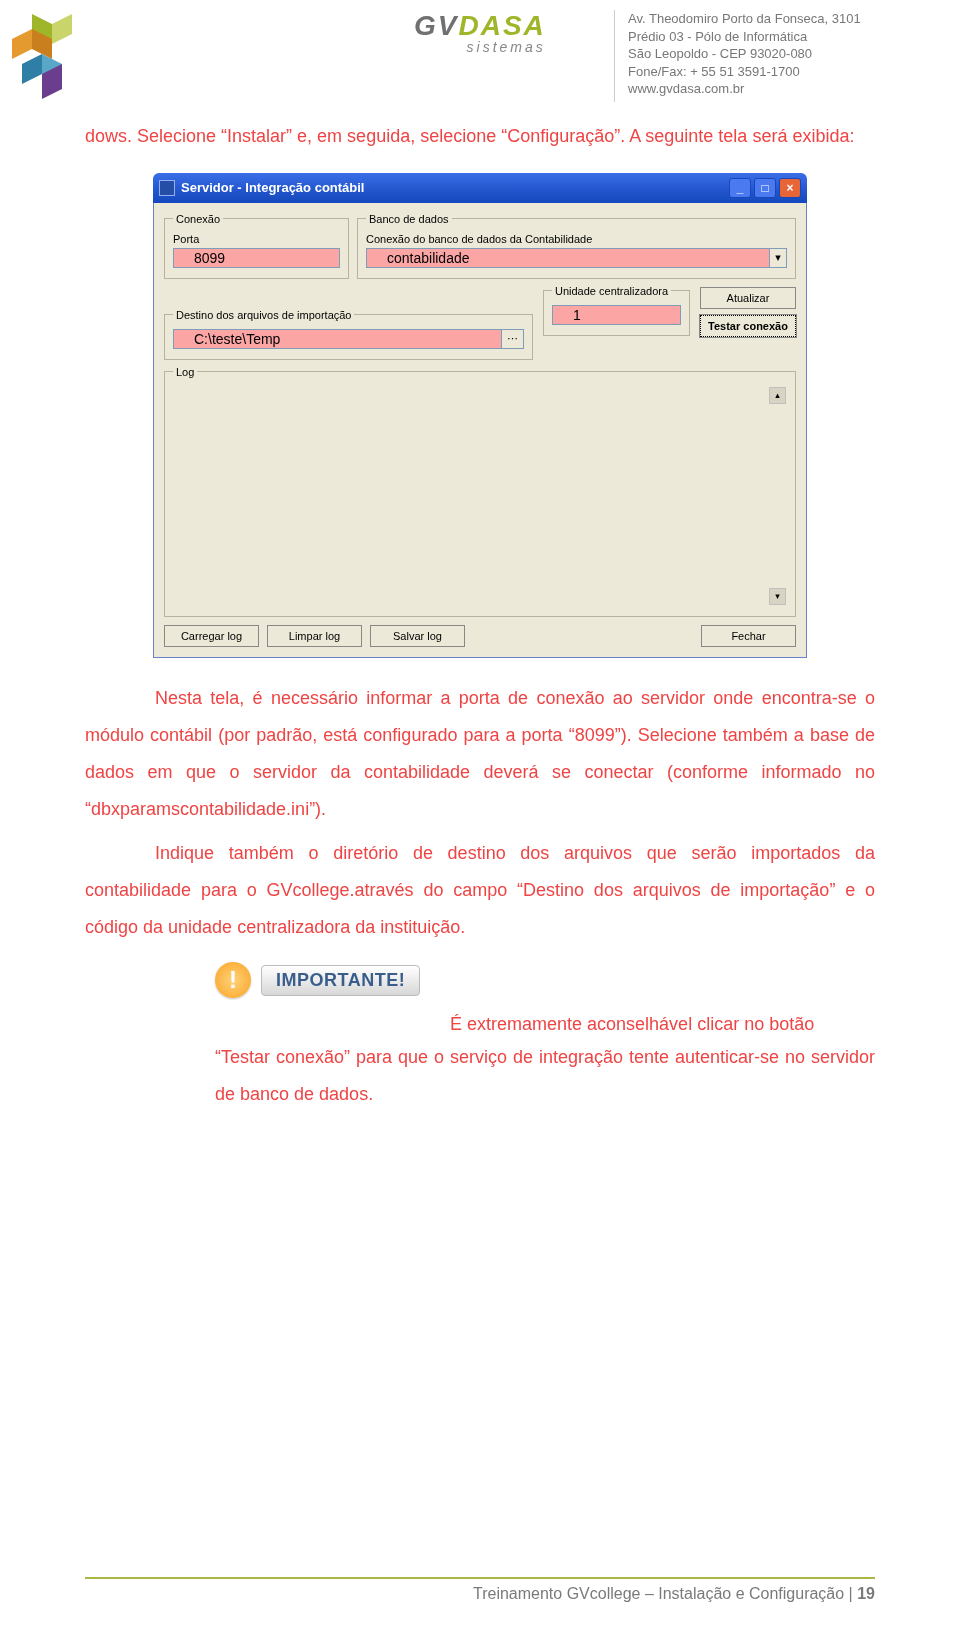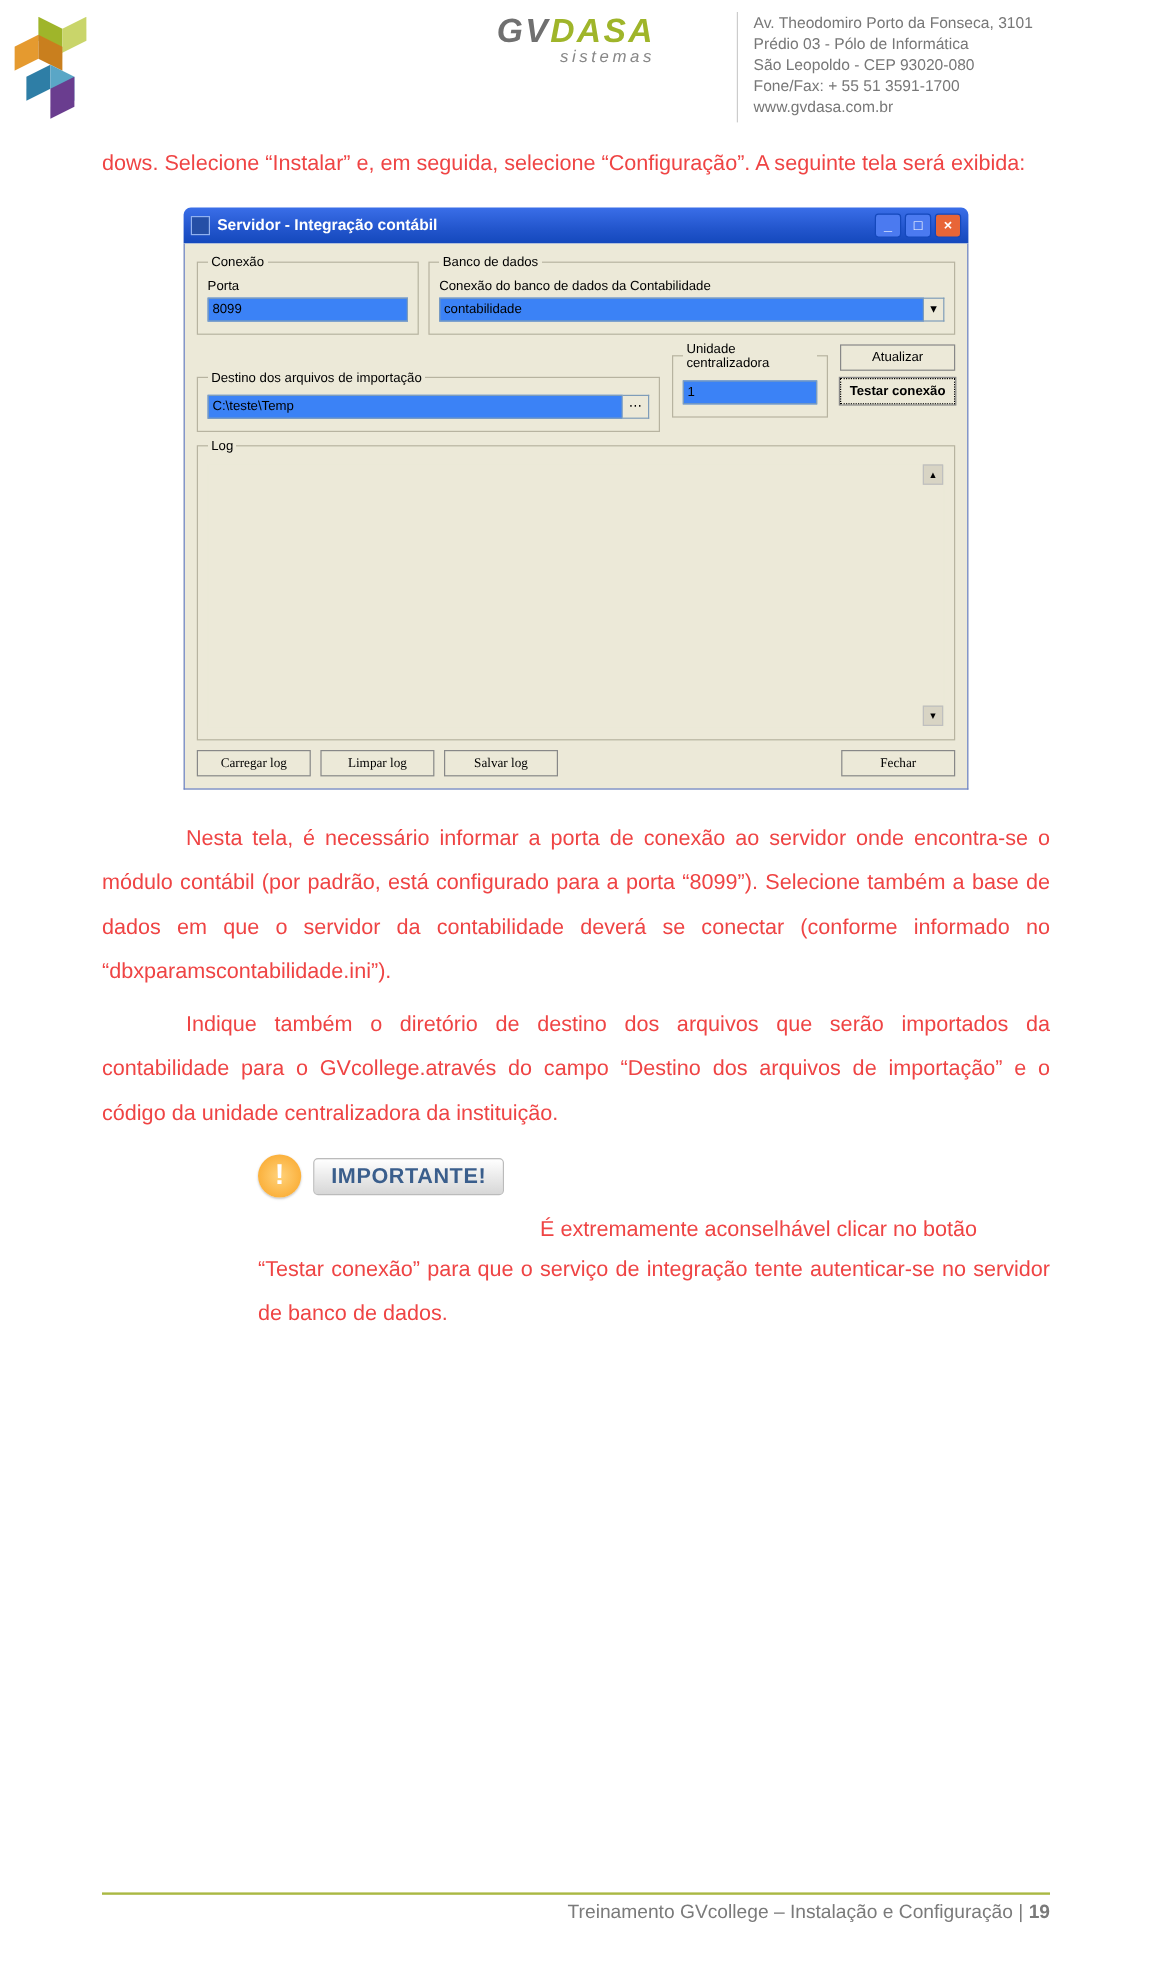--- a/index.html
+++ b/index.html
@@ -30,40 +30,40 @@
   .xp-btn { width:22px; height:20px; margin-left:3px; border:1px solid #1448bc; border-radius:3px; display:flex; align-items:center; justify-content:center; font-size:12px; font-weight:bold; color:#fff;}
   .xp-btn.close{ background:#e86537; }
   .xp-btn.min,.xp-btn.max{ background:#4b7af0; }
   .xp-body { background:#ece9d8; border:1px solid #6a82c5; border-top:none; padding:10px; font-family:Tahoma,Arial,sans-serif; font-size:11px; color:#000; }
   fieldset.grp { border:1px solid #b7b3a0; padding:8px 8px 10px; position:relative; margin-bottom:6px; }
   fieldset.grp legend { font-size:11px; padding:0 3px; }
   .row1 { display:flex; gap:8px; }
   .row1 > fieldset:first-child{ flex:0 0 185px; }
   .row1 > fieldset:last-child{ flex:1; }
   .lbl{ font-size:11px; display:block; margin-bottom:3px; }
-  .inp { height:20px; border:1px solid #7f9db9; background:#3b82f6; padding:0 3px; font-size:11px; }
+  .inp { height:20px; border:1px solid #7f9db9; background:#fca5a5; padding:0 20px; font-size:14px; }
   .inp.full{width:100%;}
   .selectwrap{ display:flex; }
   .selectwrap .inp{ flex:1; }
   .ddbtn{ width:17px; height:20px; border:1px solid #7f9db9; border-left:none; background:#ece9d8; display:flex; align-items:center; justify-content:center;}
   .row2{ display:flex; gap:10px; align-items:flex-start; }
   .destgrp{ flex:1;margin-top:24px; }
   .destgrp .destrow{display:flex;}
   .destgrp .destrow .inp{flex:1;}
   .browse{ width:22px; height:20px; border:1px solid #7f9db9; border-left:none; background:#ece9d8; display:flex; align-items:center; justify-content:center;}
-  .unidgrp{ width:130px; }
+  .unidgrp{ width:147px; }
   .btncol{ width:96px; display:flex; flex-direction:column; gap:6px; padding-top:2px;}
   .btn{ height:22px; border:1px solid #888; background:#ece9d8; font-size:11px; padding:0 4px; }
   .btn.focus{ border:1px dotted #000; outline:1px solid #888;font-weight:bold; }
   .loggrp{ }
   .logarea{ height:220px; background:#ece9d8; border:1px solid #ece9d8; position:relative; }
   .scroll{ position:absolute; right:0; top:0; width:17px; height:100%; display:flex; flex-direction:column; justify-content:space-between;}
   .scrollbtn{ height:17px; background:#d8d4c4; border:1px solid #bfbfbf; display:flex; align-items:center; justify-content:center; font-size:9px;}
   .botrow{ display:flex; gap:8px; margin-top:8px; }
-  .botrow .btn{ width:95px;font-family:Liberation Serif, serif; }
+  .botrow .btn{ width:95px; }
   .botrow .spacer{flex:1;}
 
   
   .imp-wrap{ margin:16px 0 8px 130px; display:flex; align-items:center; gap:10px; }
   .imp-icon{ width:36px; height:36px; border-radius:50%; background:radial-gradient(#ffd27a,#f9a323); display:flex; align-items:center; justify-content:center; font-size:24px; color:#fff; font-weight:bold; box-shadow:0 1px 2px rgba(0,0,0,.25);}
   .imp-txt{ background:linear-gradient(#fff,#d7d7d7); border:1px solid #bbb; border-radius:4px; font-weight:bold; color:#3a5e8c; padding:4px 14px; font-size:18px; letter-spacing:.5px;}
 
   
   .footer{ position:absolute; bottom:36px; left:0; right:0; padding:0 85px; }
   .footer-rule{ height:2px; background:#aab843; margin-bottom:6px;}

